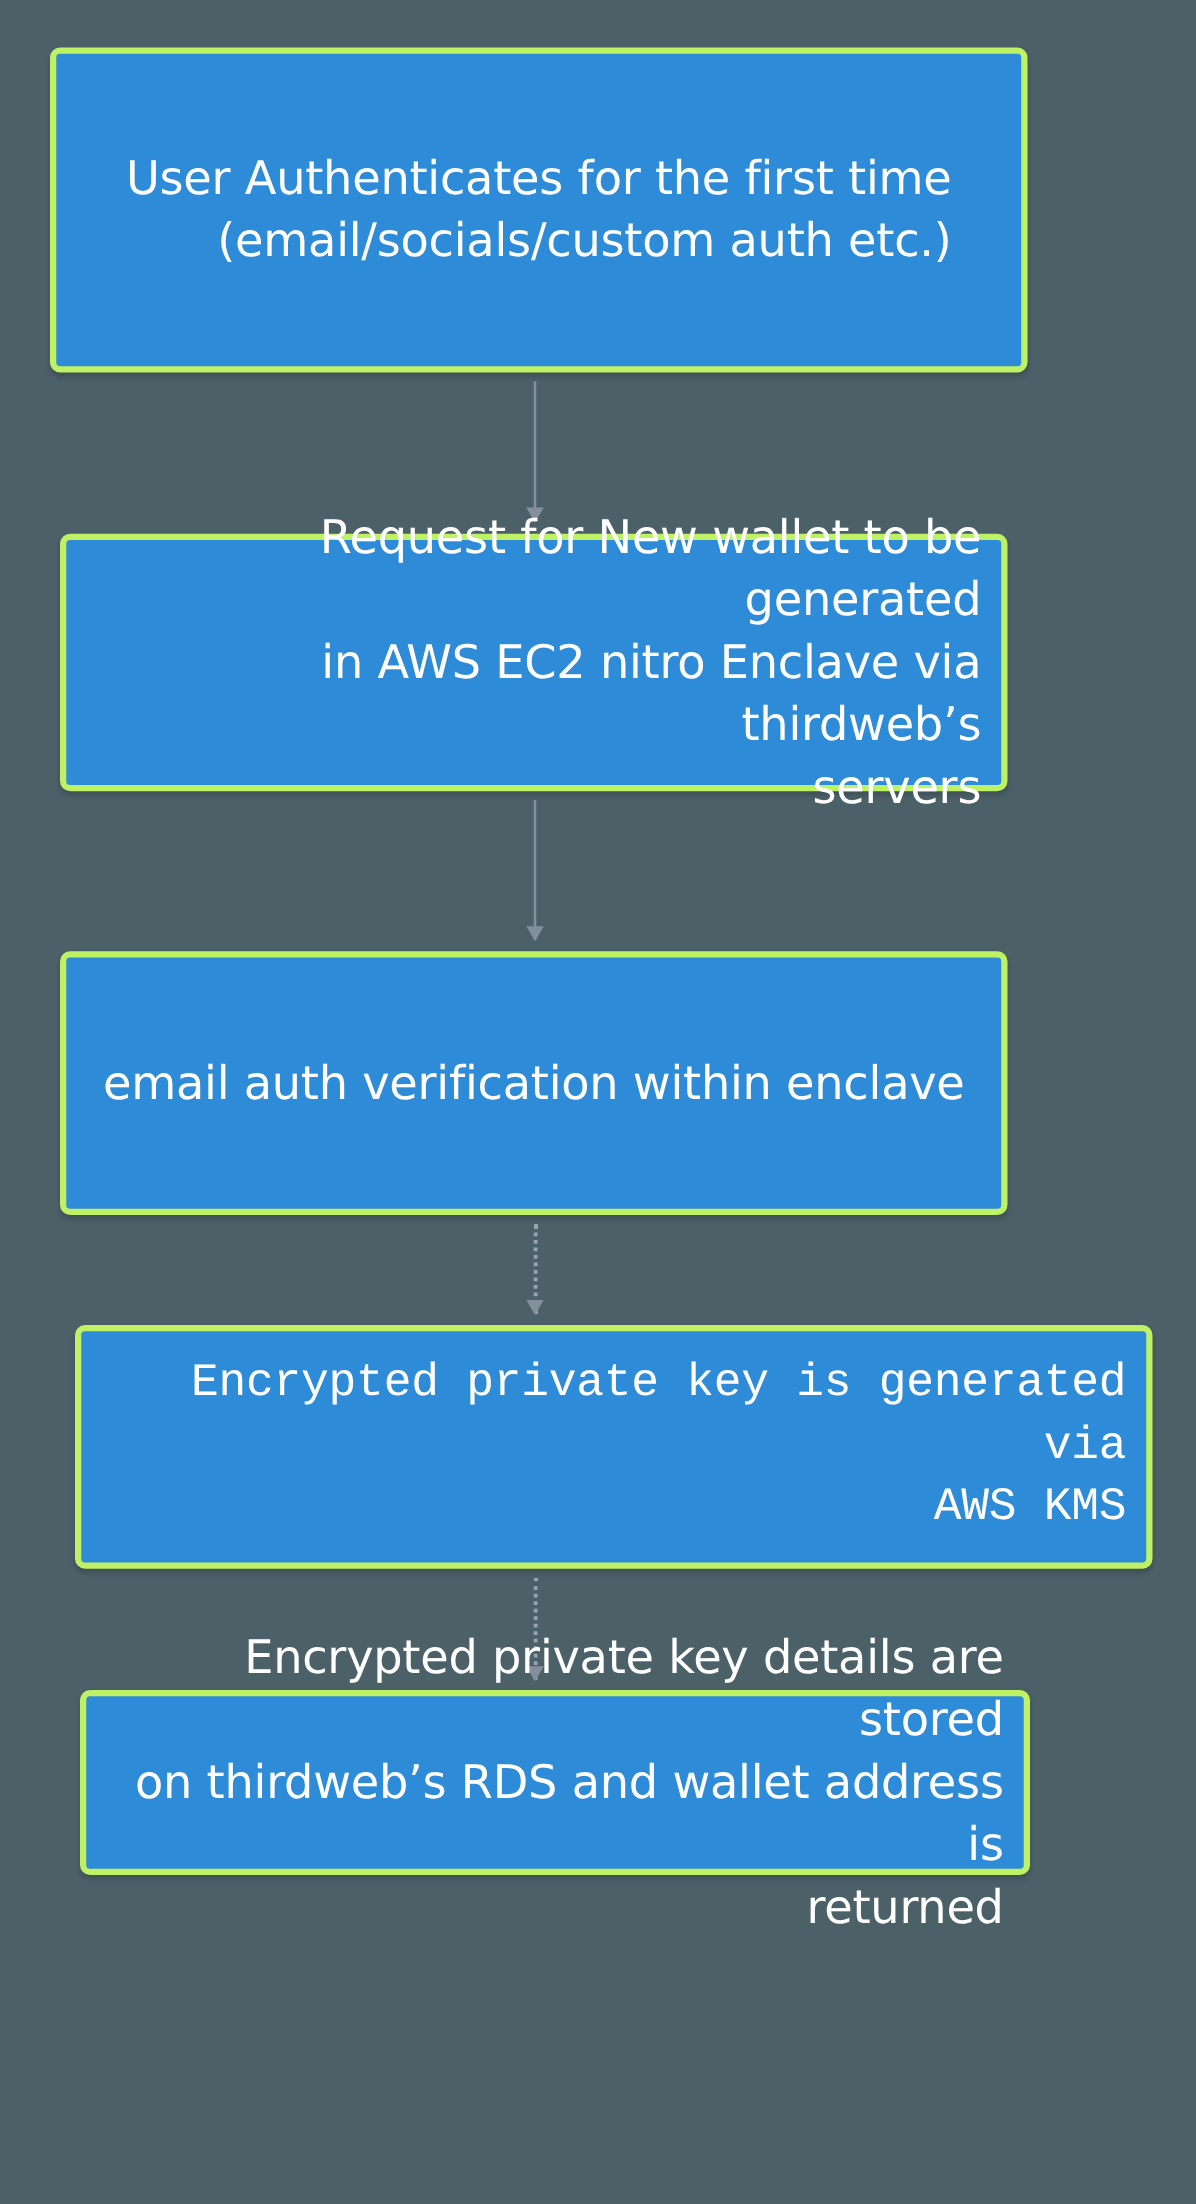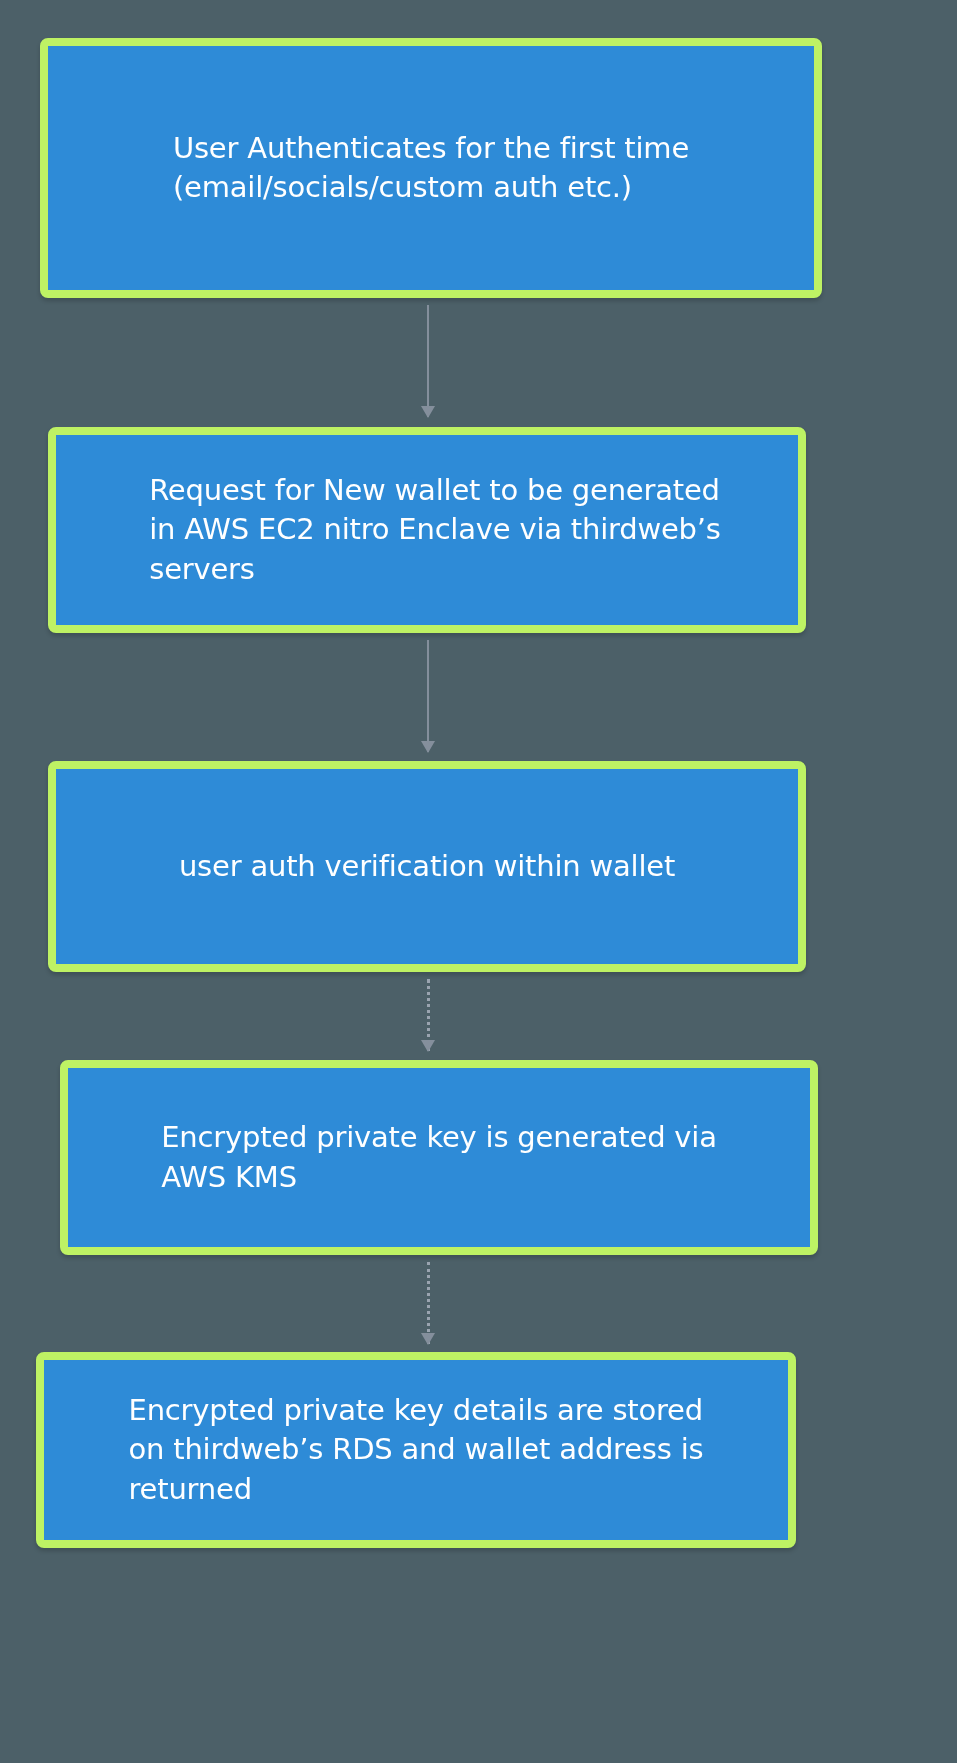--- a/index.html
+++ b/index.html
@@ -18,43 +18,43 @@
     position: absolute;
     left: 0; top: 0;
     width: 957px;
     height: 1763px;
     background: #4c6068;
   }
   .node {
     position: absolute;
     box-sizing: border-box;
     background: #2e8bd7;
-    border: 8px solid #bef264;
+    border: 5px solid #bef264;
     border-radius: 8px;
     box-shadow: 0 3px 4px rgba(0,0,0,0.18);
     display: flex;
     align-items: center;
     justify-content: center;
-    text-align: left;
+    text-align: right;
     color: #ffffff;
     font-family: "DejaVu Sans", sans-serif;
-    font-size: 29px;
+    font-size: 37px;
     line-height: 1.35;
     letter-spacing: -0.2px;
     padding: 6px 16px;
     white-space: pre-line;
     -webkit-font-smoothing: antialiased;
   }
 
   
   .node-1 { left: 40px;  top: 38px;   width: 782px; height: 260px; }
   .node-2 { left: 48px;  top: 427px;  width: 758px; height: 206px; padding-left: 32px; }
   .node-3 { left: 48px;  top: 761px;  width: 758px; height: 211px; }
-  .node-4 { left: 60px;  top: 1060px; width: 758px; height: 195px; }
-  .node-5 { left: 36px;  top: 1352px; width: 760px; height: 196px; }
+  .node-4 { left: 60px;  top: 1060px; width: 862px; height: 195px; font-family: Liberation Mono, monospace; }
+  .node-5 { left: 64px;  top: 1352px; width: 760px; height: 148px; }
 
   
   .edge {
     position: absolute;
     width: 0;
     left: 427px;
   }
   .edge .line {
     position: absolute;
     left: 0;
@@ -100,21 +100,21 @@
 in AWS EC2 nitro Enclave via thirdweb’s
 servers</span>
   </div>
 
   <div class="edge solid edge-2">
     <span class="line"></span>
     <span class="head"></span>
   </div>
 
   <div class="node node-3">
-    <span>user auth verification within wallet</span>
+    <span>email auth verification within enclave</span>
   </div>
 
   <div class="edge dotted edge-3">
     <span class="line"></span>
     <span class="head"></span>
   </div>
 
   <div class="node node-4">
     <span>Encrypted private key is generated via
 AWS KMS</span>

